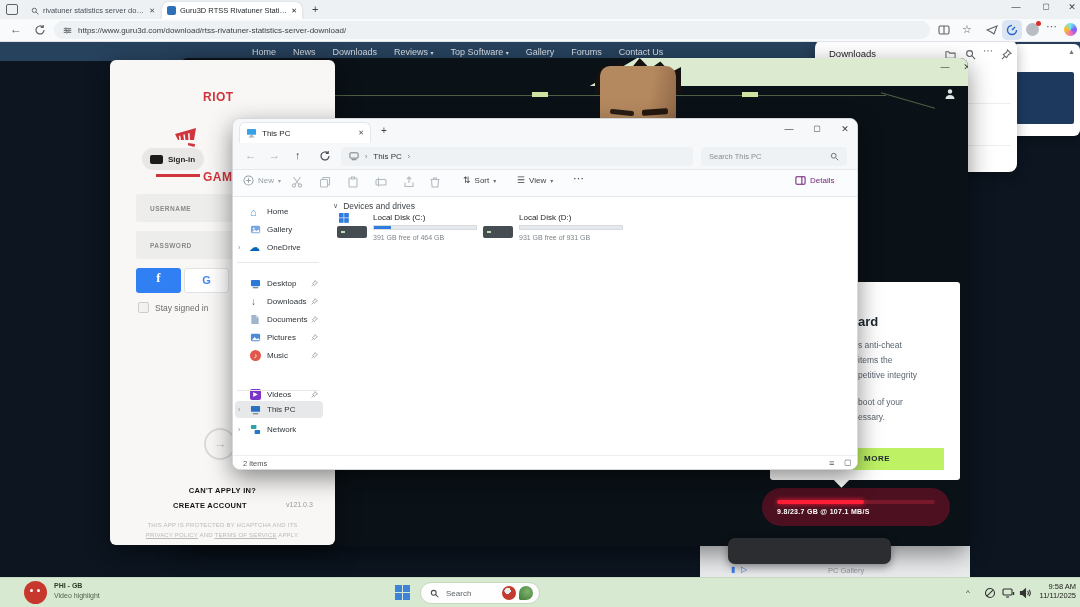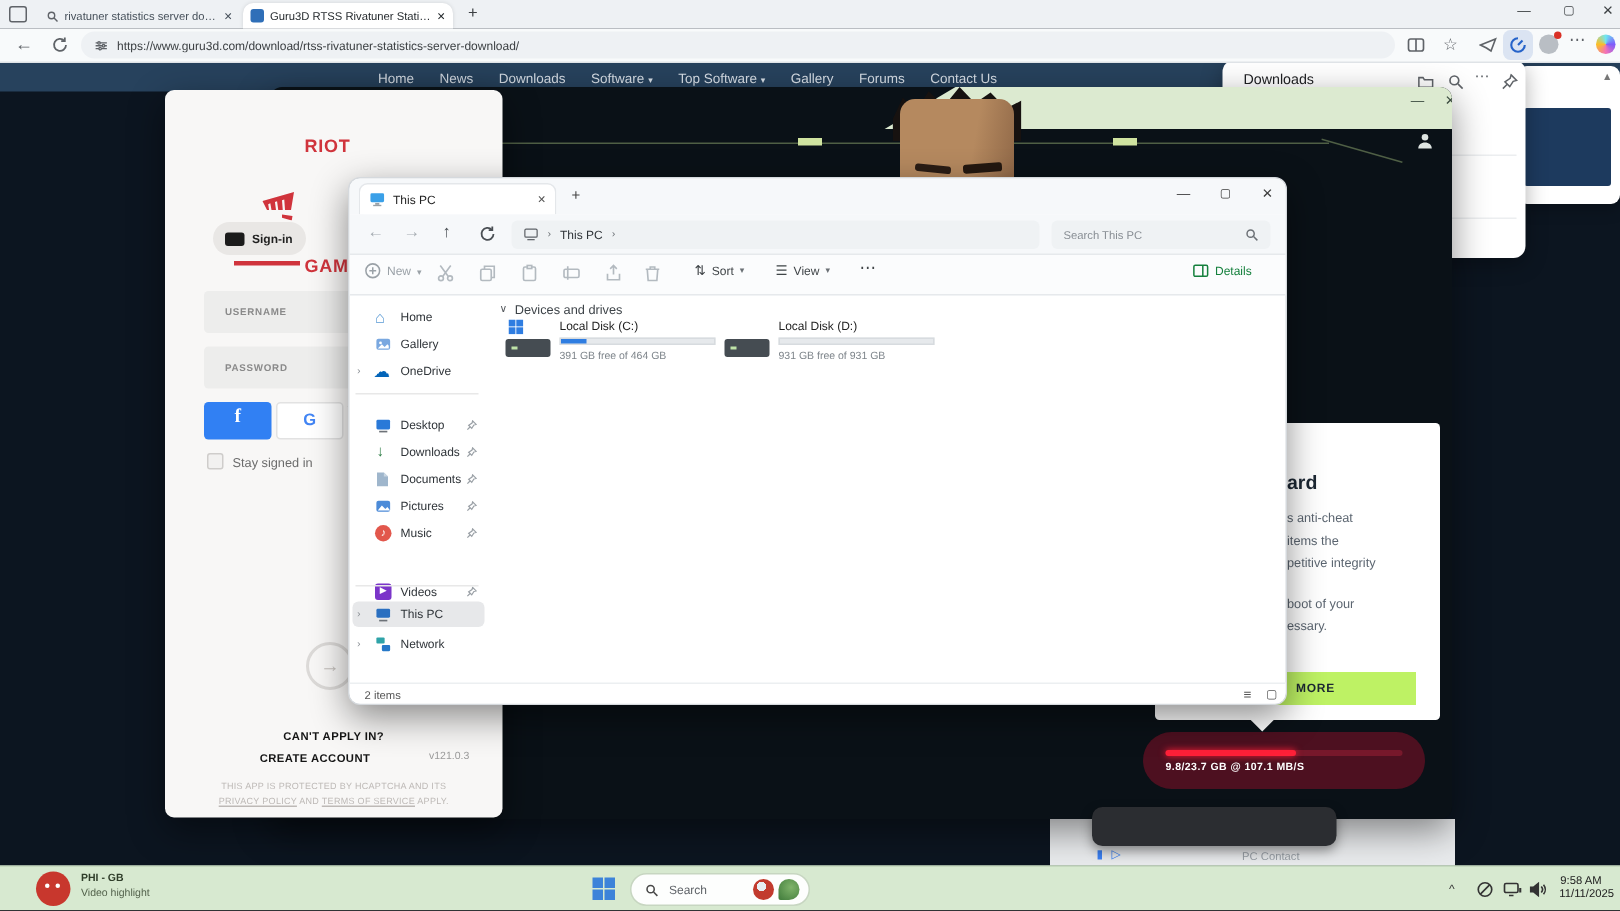--- a/index.html
+++ b/index.html
@@ -39,31 +39,31 @@
 </head>
 <body>
 
 <div id="screen">
 
   <div class="abs" style="left:0;top:42px;width:1080px;height:535px;background:#0c1520;"></div>
   <div class="abs pageheader">
     <span>Home</span>
     <span>News</span>
     <span>Downloads</span>
-    <span><span>Software</span> <span class="glyph" style="font-size:6px;">▾</span></span>
+    <span><span>Reviews</span> <span class="glyph" style="font-size:6px;">▾</span></span>
     <span><span>Top Software</span> <span class="glyph" style="font-size:6px;">▾</span></span>
     <span>Gallery</span>
     <span>Forums</span>
     <span>Contact Us</span>
   </div>
 
   <div class="abs" style="left:700px;top:546px;width:270px;height:31px;background:#e9ebed;"></div>
   <div class="abs" style="left:731px;top:565px;font-size:8px;color:#3b82f6;">▮</div>
   <div class="abs" style="left:741px;top:565px;font-size:8px;color:#3b82f6;">▷</div>
-  <div class="abs" style="left:828px;top:566px;font-size:7.5px;color:#9aa1a8;">PC Contact</div>
+  <div class="abs" style="left:828px;top:566px;font-size:7.5px;color:#9aa1a8;">PC Gallery</div>
 
   <div class="abs" style="left:1012px;top:44px;width:68px;height:92px;background:#fff;border-radius:6px;box-shadow:0 3px 10px rgba(0,0,0,.25);z-index:1;">
     <div class="abs" style="left:56px;top:4px;font-size:7px;color:#777;">▲</div>
     <div class="abs" style="left:4px;top:28px;width:58px;height:52px;background:#1d3a5e;border-radius:2px;"></div>
   </div>
 
   <div class="abs dlpop">
     <div class="abs" style="left:14px;top:8px;font-size:9.5px;color:#202124;">Downloads</div>
     <div class="abs" style="left:130px;top:9px;color:#5f6368;">
       <svg width="11" height="11" viewBox="0 0 12 12" fill="none" stroke="currentColor" stroke-width="1.1">
@@ -295,21 +295,21 @@
       <span style="font-size:9px;">⇅</span>
       <span style="font-size:8px;">Sort</span>
       <span style="font-size:6px;color:#6b7075;">▾</span>
     </div>
     <div class="abs flex" style="left:284px;top:56px;gap:4px;color:#3f4447;">
       <span style="font-size:9px;">☰</span>
       <span style="font-size:8px;">View</span>
       <span style="font-size:6px;color:#6b7075;">▾</span>
     </div>
     <div class="abs" style="left:340px;top:53px;font-size:11px;color:#3f4447;">⋯</div>
-    <div class="abs flex" style="left:562px;top:56px;gap:4px;color:#15803d;">
+    <div class="abs flex" style="left:562px;top:56px;gap:4px;color:#701a75;">
       <span>
         <svg width="11" height="11" viewBox="0 0 12 12" fill="none" stroke="currentColor" stroke-width="1.1">
             <rect x="1" y="2" width="10" height="8" rx="1"></rect>
             <path d="M7.5 2v8"></path>
           </svg>
       </span>
       <span style="font-size:8px;">Details</span>
     </div>
 
     <div class="sideitem" style="top:84px;">
@@ -569,18 +569,18 @@
           <path d="M11.5 5v3" stroke-width="1.4"></path>
         </svg>
     </div>
     <div class="abs" style="left:1019px;top:9px;color:#333;">
       <svg width="12" height="12" viewBox="0 0 12 12" fill="none" stroke="currentColor" stroke-width="1.1">
           <path d="M1.5 4.5h2L6.5 2v8L3.5 7.5h-2z" fill="#333"></path>
           <path d="M8.5 4a3 3 0 0 1 0 4M10 2.8a5 5 0 0 1 0 6.4"></path>
         </svg>
     </div>
     <div class="abs" style="left:1032px;top:4px;width:44px;text-align:right;">
-      <div style="font-size:7.5px;color:#222;text-align:center;">9:58 AM</div>
+      <div style="font-size:7.5px;color:#222;">9:58 AM</div>
       <div style="font-size:7.5px;color:#222;">11/11/2025</div>
     </div>
   </div>
 
 </div>
 
 </body></html>

